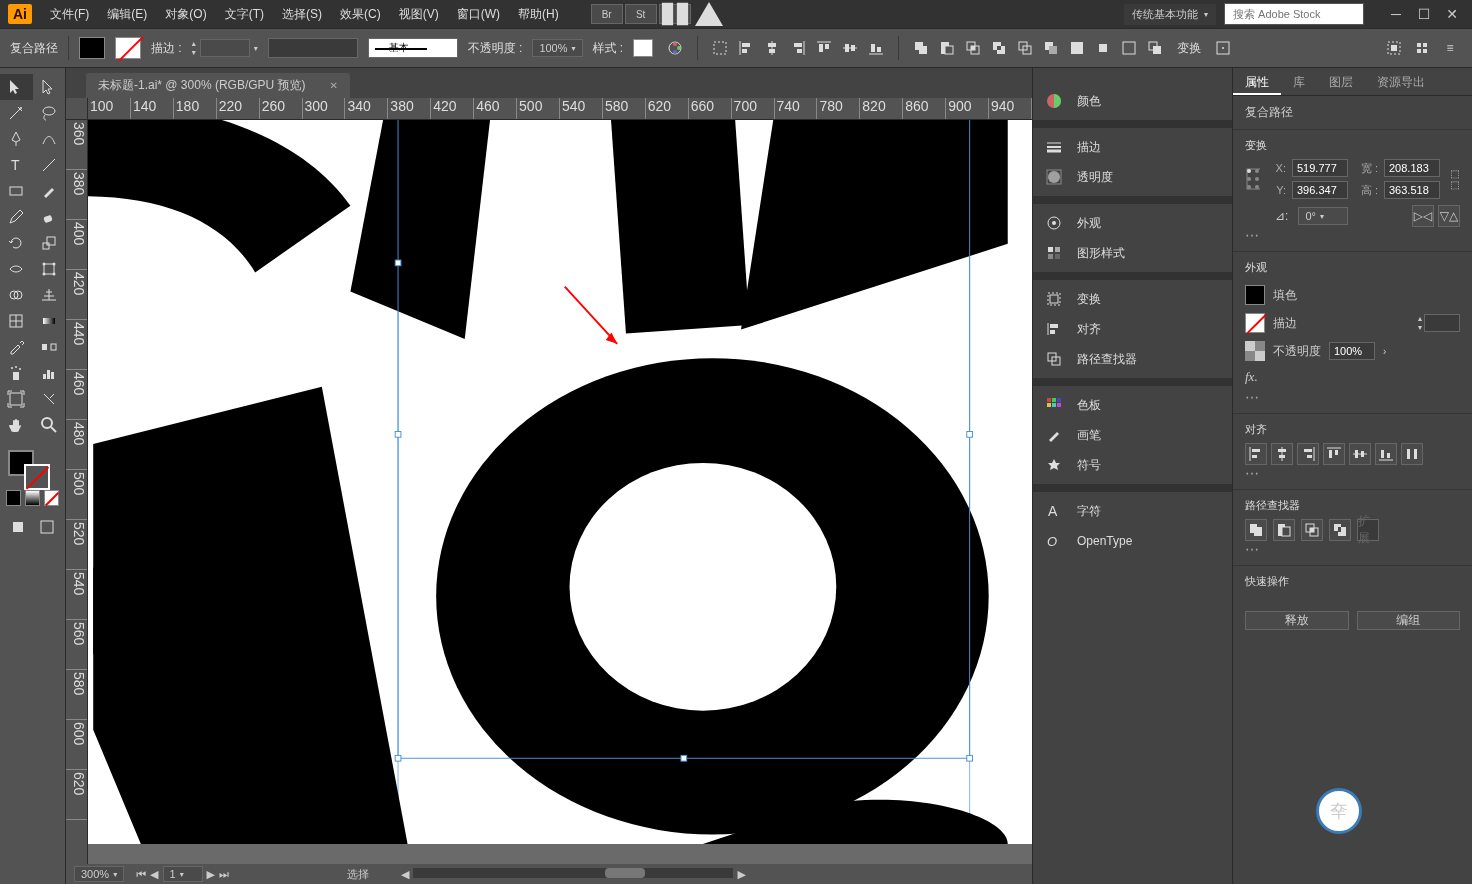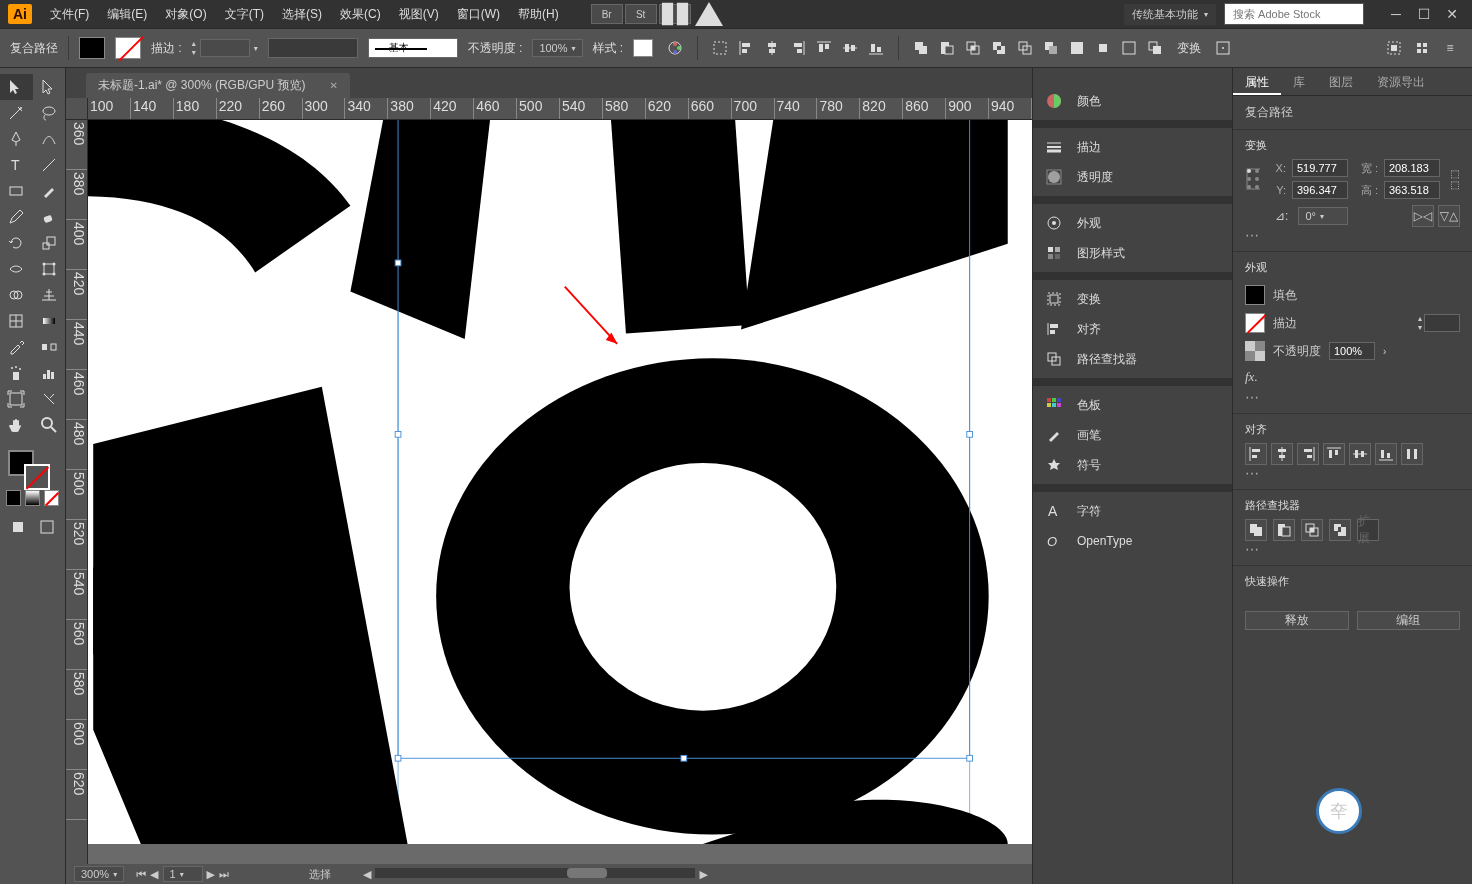--- a/index.html
+++ b/index.html
@@ -605,21 +605,21 @@
     </div>
     <div class="status-bar">
       <div class="dropdown">300%</div>
       <div style="display:flex;align-items:center;gap:4px">
         <span>⏮</span>
         <span>◀</span>
         <div class="dropdown" style="width:40px">1</div>
         <span>▶</span>
         <span>⏭</span>
       </div>
-      <span style="margin-left:68px">选择</span>
+      <span style="margin-left:106px">选择</span>
       <div style="margin-left:20px;display:flex;gap:4px">
         <span>◀</span>
         <div style="width:320px;height:10px;background:#3a3a3a;position:relative">
             <div style="position:absolute;left:60%;width:40px;height:100%;background:#777;border-radius:4px"></div>
           </div>
         <span>▶</span>
       </div>
     </div>
   </div>
 

